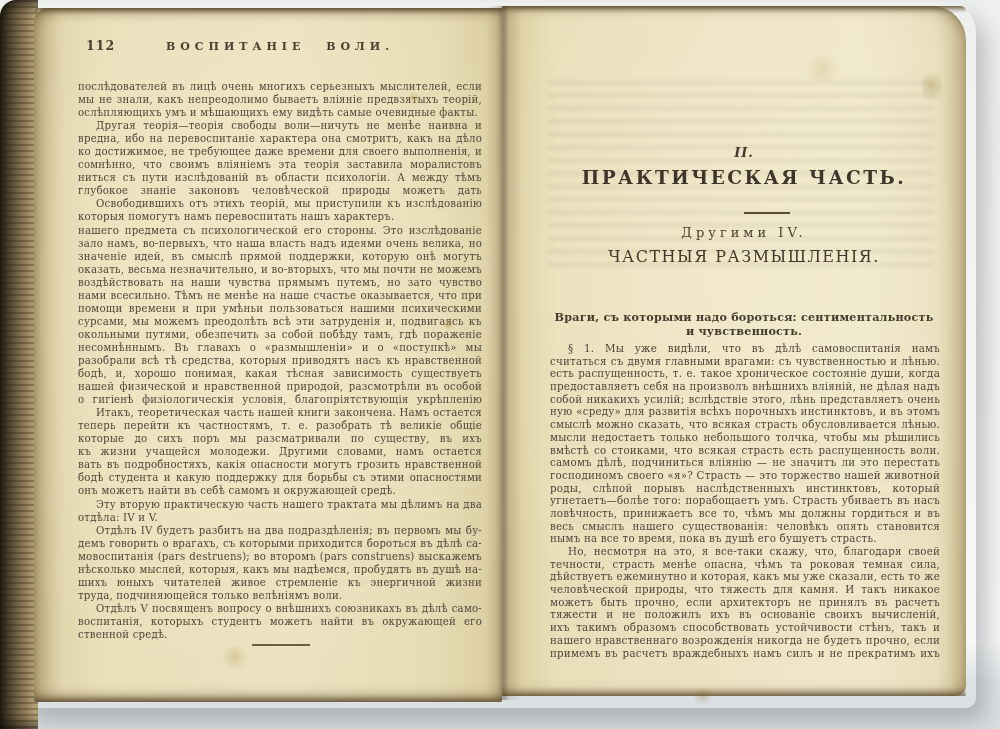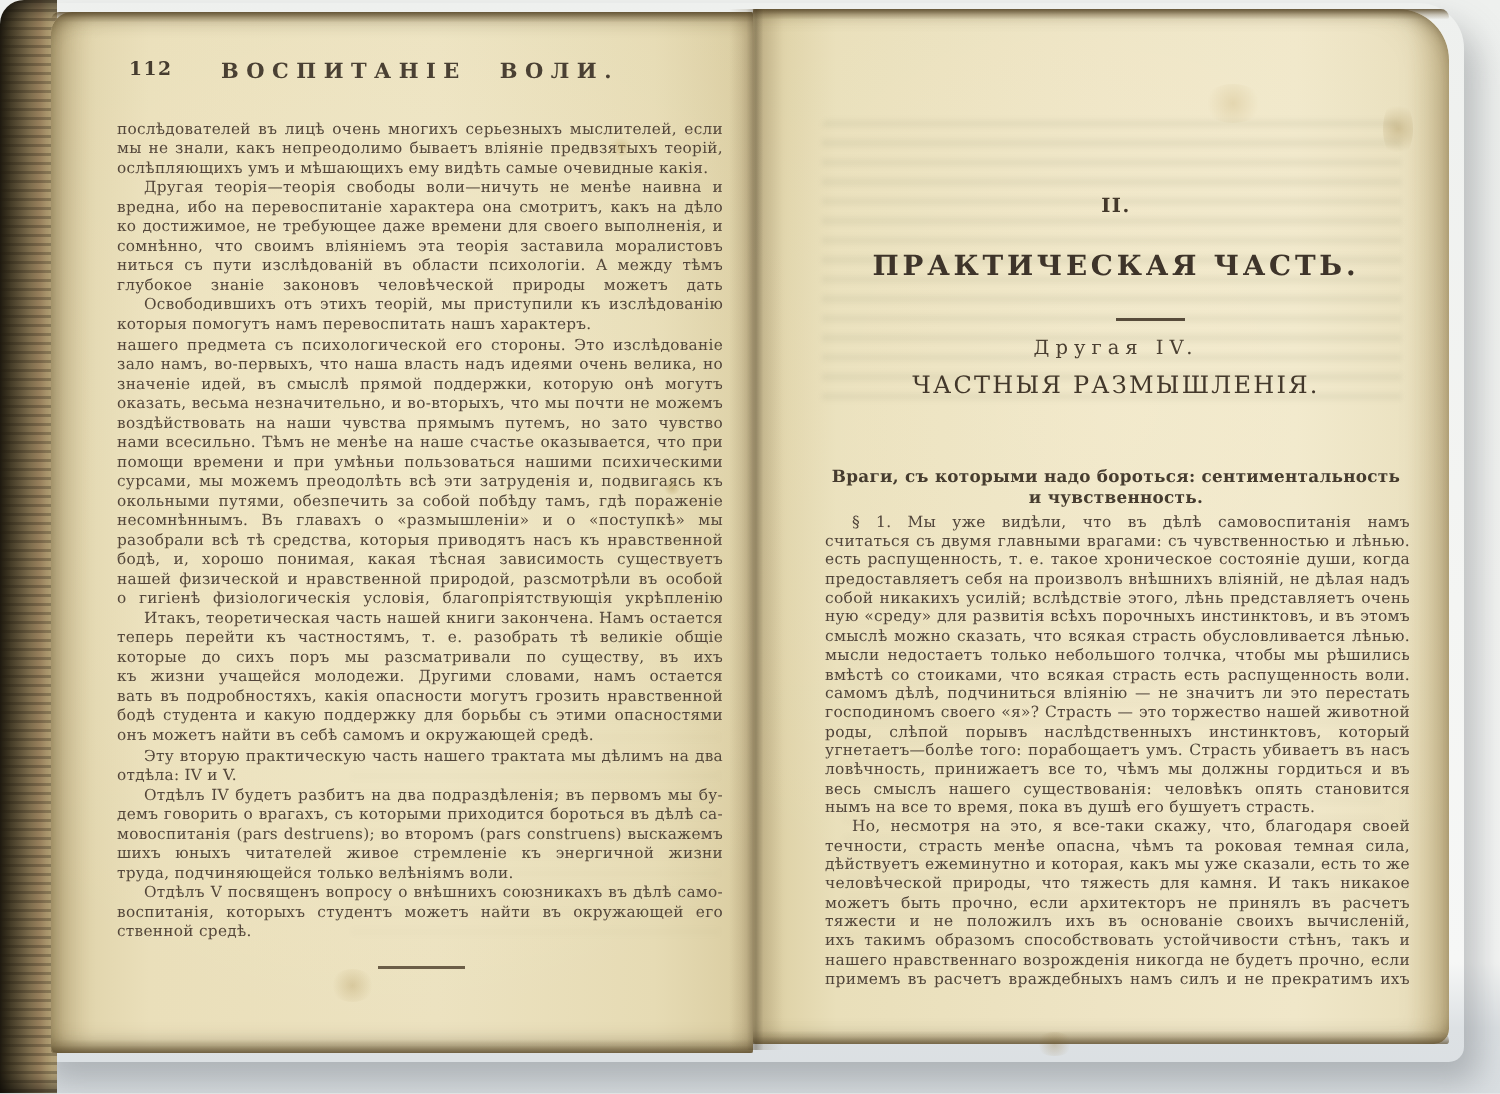--- a/index.html
+++ b/index.html
@@ -34,33 +34,33 @@
                inset -18px 0 26px -16px rgba(90,70,35,.5);}
   .page::before{content:"";position:absolute;left:0;right:0;top:0;height:7px;border-radius:inherit;
     background:linear-gradient(180deg, rgba(92,76,46,.85), rgba(122,104,70,.35) 55%, rgba(0,0,0,0));}
   .page::after{content:"";position:absolute;left:0;right:0;bottom:0;height:9px;border-radius:inherit;
     background:linear-gradient(0deg, rgba(92,76,46,.7), rgba(122,104,70,.25) 55%, rgba(0,0,0,0));}
   .gutter{position:absolute;left:486px;top:6px;width:36px;height:694px;
     background:linear-gradient(90deg, rgba(0,0,0,0) 0%, rgba(105,88,55,.18) 32%, rgba(66,54,32,.4) 50%, rgba(105,88,55,.16) 64%, rgba(0,0,0,0) 100%);}
   
   .lp-head{position:absolute;left:44px;top:30px;width:404px;height:18px;}
   .lp-pagenum{position:absolute;left:8px;top:0;font-size:12.5px;font-weight:bold;color:#463c2f;letter-spacing:1px;}
-  .lp-running{position:absolute;left:0;top:2px;width:100%;text-align:center;font-size:14px;font-weight:bold;
+  .lp-running{position:absolute;left:0;top:2px;width:100%;text-align:center;font-size:11px;font-weight:bold;
     color:#4a4033;letter-spacing:5px;word-spacing:12px;}
   .lp-body{position:absolute;left:44px;top:72px;width:404px;}
   .rp-body{position:absolute;left:48px;top:336px;width:390px;}
   .line{font-size:10.2px;line-height:13.05px;height:13.05px;overflow:hidden;color:#53463a;
     text-align:justify;text-align-last:justify;letter-spacing:.2px;}
   .rp-body .line{font-size:10.3px;line-height:12.7px;height:12.7px;color:#50443a;}
   .line.ind{text-indent:18px;}
   .line.end{text-align-last:left;}
   .lp-divider{position:absolute;left:218px;top:636px;width:58px;height:2px;background:#6b5d47;}
   
   .rp-abs{position:absolute;left:48px;width:388px;text-align:center;color:#43382b;}
-  .rp-num{top:124px;font-size:13px;font-weight:bold;letter-spacing:1px;}
+  .rp-num{top:139px;font-size:13px;font-weight:bold;letter-spacing:1px;font-style:italic;}
   .rp-title{top:161px;font-size:18.5px;font-weight:bold;letter-spacing:2.5px;color:#3e342a;}
   .rp-rule{position:absolute;left:242px;top:206px;width:46px;height:2px;background:#574b3a;}
   .rp-sec{top:219px;font-size:13px;letter-spacing:4px;color:#4a3f31;}
   .rp-sectitle{top:241px;font-size:16px;font-weight:normal;letter-spacing:1.5px;}
   .rp-chap{top:283px;font-size:11px;letter-spacing:2px;color:#4c4134;}
   .rp-chapsub{top:304px;font-size:11.2px;font-weight:bold;letter-spacing:.2px;color:#463c2f;}
   
   .bleed{position:absolute;background:repeating-linear-gradient(180deg, rgba(128,130,102,.2) 0 5px, rgba(0,0,0,0) 5px 13px);
     filter:blur(1.6px);border-radius:4px;}
   .bleed-rt{left:46px;top:74px;width:386px;height:192px;opacity:.5;}
@@ -82,21 +82,21 @@
   <div class="edge-left"></div>
 
   <div class="page page-left">
     <div class="lp-head">
       <span class="lp-pagenum">112</span>
       <span class="lp-running">ВОСПИТАНІЕ ВОЛИ.</span>
     </div>
     <div class="lp-body" id="left-col">
         <div class="line">послѣдователей въ лицѣ очень многихъ серьезныхъ мыслителей, если бъ</div>
         <div class="line">мы не знали, какъ непреодолимо бываетъ вліяніе предвзятыхъ теорій,</div>
-        <div class="line end">ослѣпляющихъ умъ и мѣшающихъ ему видѣть самые очевидные какія.</div>
+        <div class="line end">ослѣпляющихъ умъ и мѣшающихъ ему видѣть самые очевидные факты.</div>
         <div class="line ind">Другая теорія—теорія свободы воли—ничуть не менѣе наивна и также</div>
         <div class="line">вредна, ибо на перевоспитаніе характера она смотритъ, какъ на дѣло лег-</div>
         <div class="line">ко достижимое, не требующее даже времени для своего выполненія, и не-</div>
         <div class="line">сомнѣнно, что своимъ вліяніемъ эта теорія заставила моралистовъ укло-</div>
         <div class="line">ниться съ пути изслѣдованій въ области психологіи. А между тѣмъ только</div>
         <div class="line">глубокое знаніе законовъ человѣческой природы можетъ дать указанія,</div>
         <div class="line ind">Освободившихъ отъ этихъ теорій, мы приступили къ изслѣдованію</div>
         <div class="line end">которыя помогутъ намъ перевоспитать нашъ характеръ.</div>
         <div class="line">нашего предмета съ психологической его стороны. Это изслѣдованіе пока-</div>
         <div class="line">зало намъ, во-первыхъ, что наша власть надъ идеями очень велика, но что</div>
@@ -117,40 +117,41 @@
         <div class="line">которые до сихъ поръ мы разсматривали по существу, въ ихъ приложеніи</div>
         <div class="line">къ жизни учащейся молодежи. Другими словами, намъ остается изслѣдо-</div>
         <div class="line">вать въ подробностяхъ, какія опасности могутъ грозить нравственной сво-</div>
         <div class="line">бодѣ студента и какую поддержку для борьбы съ этими опасностями</div>
         <div class="line end">онъ можетъ найти въ себѣ самомъ и окружающей средѣ.</div>
         <div class="line ind">Эту вторую практическую часть нашего трактата мы дѣлимъ на два</div>
         <div class="line end">отдѣла: IV и V.</div>
         <div class="line ind">Отдѣлъ IV будетъ разбитъ на два подраздѣленія; въ первомъ мы бу-</div>
         <div class="line">демъ говорить о врагахъ, съ которыми приходится бороться въ дѣлѣ са-</div>
         <div class="line">мовоспитанія (pars destruens); во второмъ (pars construens) выскажемъ</div>
+        <div class="line">нѣсколько мыслей, которыя, какъ мы надѣемся, пробудятъ въ душѣ на-</div>
         <div class="line">шихъ юныхъ читателей живое стремленіе къ энергичной жизни человѣка</div>
         <div class="line end">труда, подчиняющейся только велѣніямъ воли.</div>
         <div class="line ind">Отдѣлъ V посвященъ вопросу о внѣшнихъ союзникахъ въ дѣлѣ само-</div>
         <div class="line">воспитанія, которыхъ студентъ можетъ найти въ окружающей его обще-</div>
         <div class="line end">ственной средѣ.</div>
       </div>
     <div class="lp-divider"></div>
     <div class="bleed bleed-lp"></div>
     <div class="stain s1"></div>
     <div class="stain s2"></div>
     <div class="stain s3"></div>
   </div>
 
   <div class="page page-right">
     <div class="bleed bleed-rt"></div>
     <div class="bleed bleed-rl"></div>
     <div class="rp-abs rp-num">II.</div>
     <div class="rp-abs rp-title">ПРАКТИЧЕСКАЯ ЧАСТЬ.</div>
     <div class="rp-rule"></div>
-    <div class="rp-abs rp-sec">Другая IV.</div>
+    <div class="rp-abs rp-sec">Другими IV.</div>
     <div class="rp-abs rp-sectitle">ЧАСТНЫЯ РАЗМЫШЛЕНІЯ.</div>
     <div class="rp-abs rp-chapsub">Враги, съ которыми надо бороться: сентиментальность и чувственность.</div>
     <div class="rp-body" id="right-col">
         <div class="line ind">§ 1. Мы уже видѣли, что въ дѣлѣ самовоспитанія намъ приходится</div>
         <div class="line">считаться съ двумя главными врагами: съ чувственностью и лѣнью. Лѣнь</div>
         <div class="line">есть распущенность, т. е. такое хроническое состояніе души, когда человѣкъ</div>
         <div class="line">предоставляетъ себя на произволъ внѣшнихъ вліяній, не дѣлая надъ</div>
         <div class="line">собой никакихъ усилій; вслѣдствіе этого, лѣнь представляетъ очень удоб-</div>
         <div class="line">ную «среду» для развитія всѣхъ порочныхъ инстинктовъ, и въ этомъ</div>
         <div class="line">смыслѣ можно сказать, что всякая страсть обусловливается лѣнью. Нашей</div>

